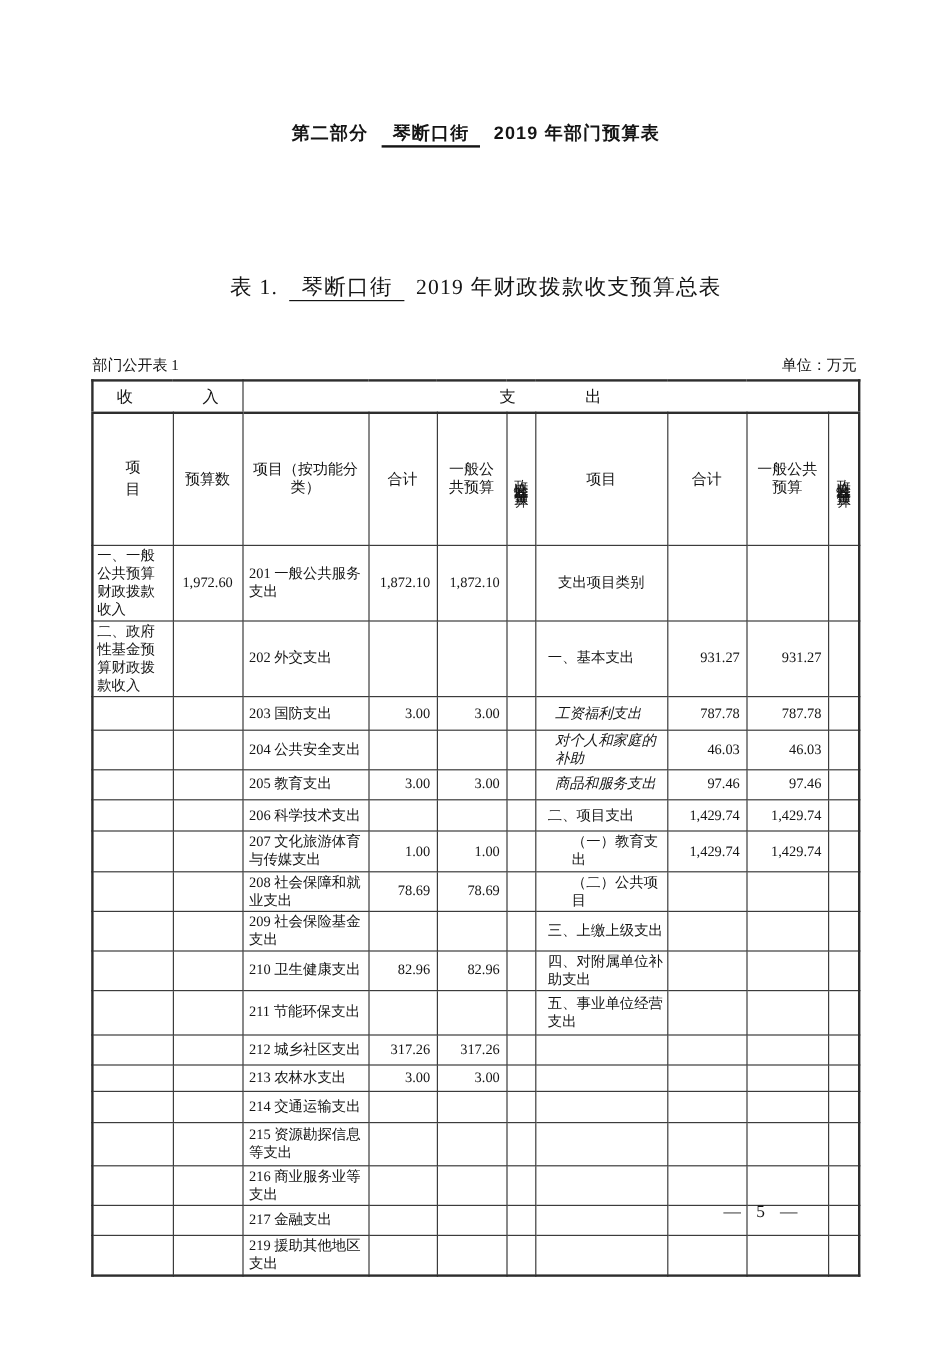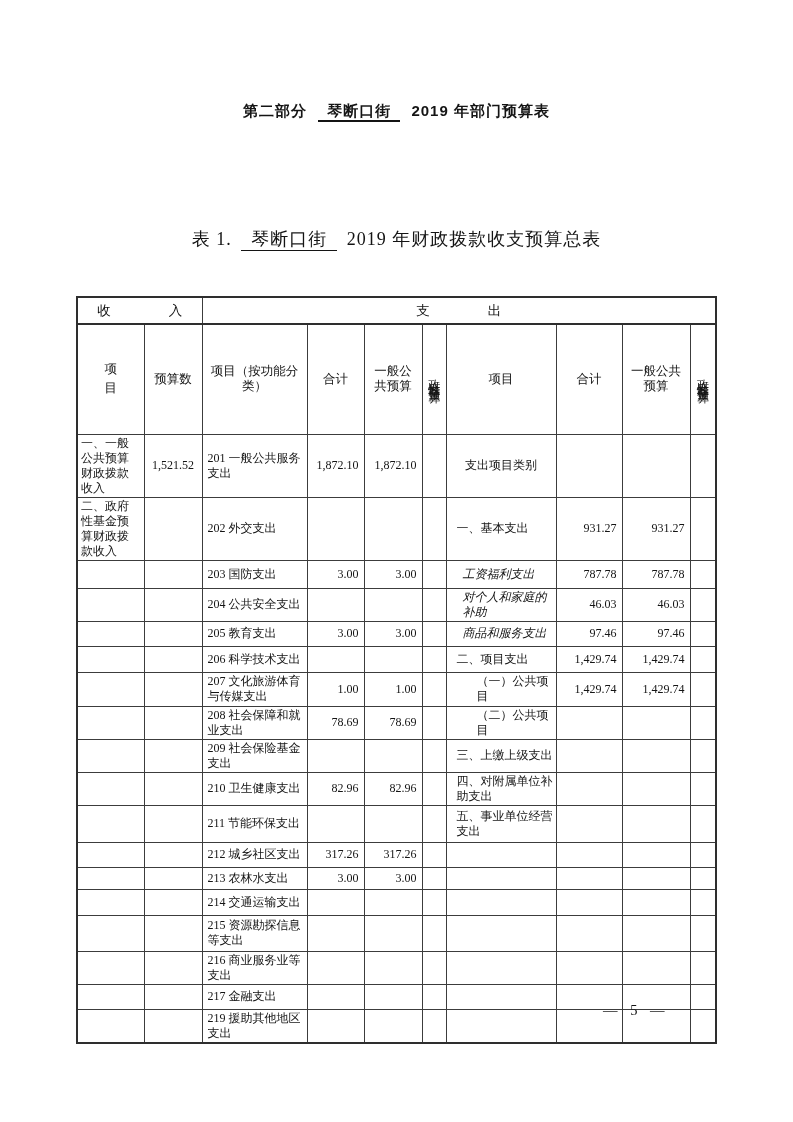--- a/index.html
+++ b/index.html
@@ -80,20 +80,24 @@
     <span class="seg">2019 年部门预算表</span>
   </div>
 
   <div class="doc-subtitle">
     <span class="seg">表 1.</span>
     <span class="seg u-sub">琴断口街</span>
     <span class="seg">2019 年财政拨款收支预算总表</span>
   </div>
 
   <div class="table-area">
+    <div class="meta-row">
+      <span>部门公开表 1</span>
+      <span>单位：万元</span>
+    </div>
 
     <table>
       <colgroup>
         <col style="width:67px">
           <col style="width:58px">
           <col style="width:105px">
         <col style="width:57px">
           <col style="width:58px">
           <col style="width:24px">
         <col style="width:110px">
@@ -131,21 +135,21 @@
           <th class="hc">合计</th>
           <th class="hc hc-pad9">一般公共预算</th>
           <th class="hc">
             <span class="vert-text">政府性基金预算</span>
           </th>
         </tr>
       </thead>
       <tbody id="table-body">
           <tr style="height: 48px;">
             <td class="inc-item">一、一般公共预算财政拨款收入</td>
-            <td class="cnum">1,521.52</td>
+            <td class="cnum">1,972.60</td>
             <td class="func-item">201 一般公共服务支出</td>
             <td class="num">1,872.10</td>
             <td class="num">1,872.10</td>
             <td class="gov"></td>
             <td class="exp-item ctr">支出项目类别</td>
             <td class="num"></td>
             <td class="num"></td>
             <td class="gov"></td>
           </tr>
           <tr style="height: 43px;">
@@ -208,21 +212,21 @@
             <td class="num">1,429.74</td>
             <td class="gov"></td>
           </tr>
           <tr style="height: 34px;">
             <td class="inc-item"></td>
             <td class="cnum"></td>
             <td class="func-item">207 文化旅游体育与传媒支出</td>
             <td class="num">1.00</td>
             <td class="num">1.00</td>
             <td class="gov"></td>
-            <td class="exp-item lvl3">（一）公共项目</td>
+            <td class="exp-item lvl3">（一）教育支出</td>
             <td class="num">1,429.74</td>
             <td class="num">1,429.74</td>
             <td class="gov"></td>
           </tr>
           <tr style="height: 29px;">
             <td class="inc-item"></td>
             <td class="cnum"></td>
             <td class="func-item">208 社会保障和就业支出</td>
             <td class="num">78.69</td>
             <td class="num">78.69</td>

